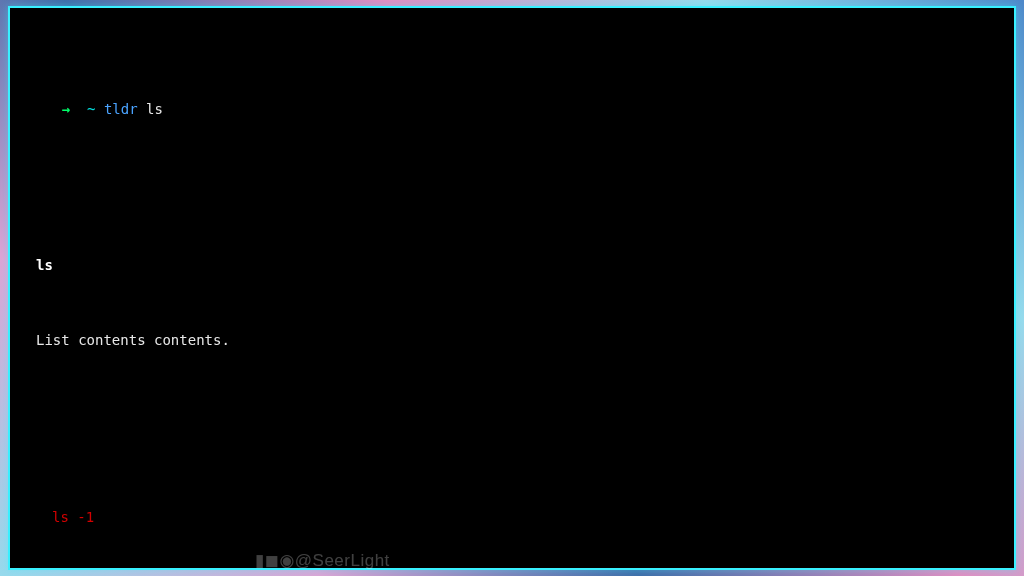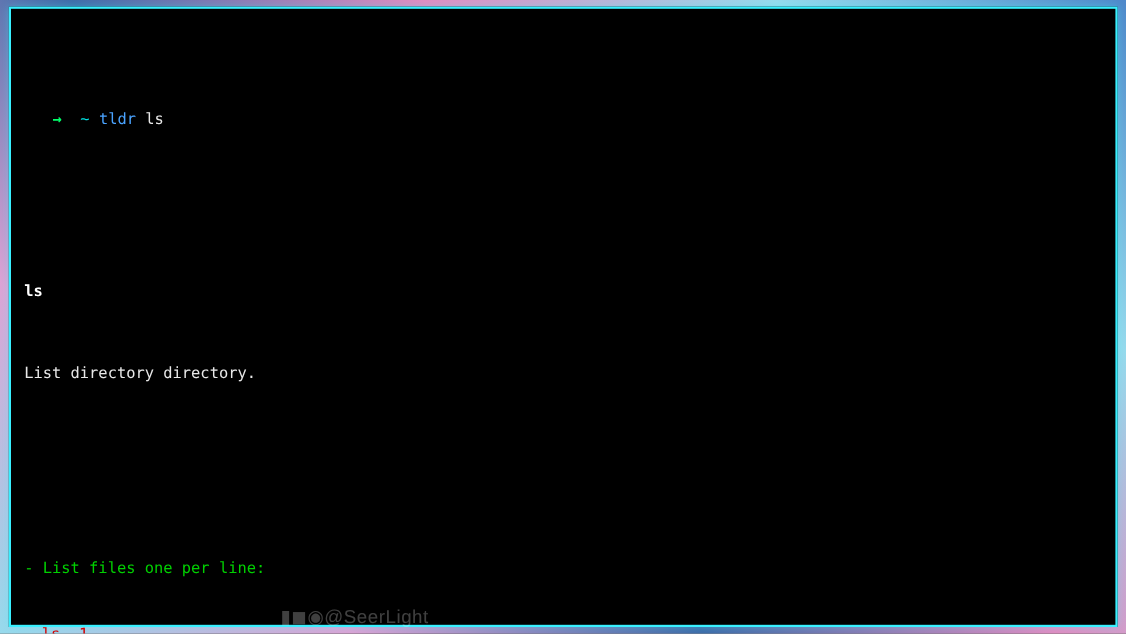--- a/index.html
+++ b/index.html
@@ -19,21 +19,21 @@
   }
   .terminal {
     position: absolute;
     top: 6px;
     left: 8px;
     right: 8px;
     bottom: 6px;
     background: #000000;
     border: 2px solid #39f0ff;
     box-shadow: 0 0 8px rgba(57,240,255,0.4);
-    padding: 10px 14px 10px 4px;
+    padding: 10px 14px 10px 18px;
     color: #ffffff;
     white-space: pre;
   }
   .prompt-line {
     margin-bottom: 2px;
   }
   .arrow { color: #00ff6a; font-weight: bold; }
   .tilde { color: #00e0e0; }
   .cmd-name { color: #4aa3ff; }
   .cmd-arg { color: #e8e8e8; }
@@ -64,25 +64,24 @@
 <body>
 
 <div class="terminal">
 
   <div class="prompt-line">
     <span class="arrow">→</span>  <span class="tilde">~</span> <span class="cmd-name">tldr</span> <span class="cmd-arg">ls</span>
   </div>
 
   <div class="block">
     <div class="title">ls</div>
-    <div class="desc">List directory directory.</div>
+    <div class="desc">List contents contents.</div>
 
     <div class="items">
       <div class="item">
-        <div class="item-desc">- List files one per line:</div>
         <div class="item-cmd">ls -1</div>
       </div>
       
       
       
       
       
       
     </div>
   </div>

